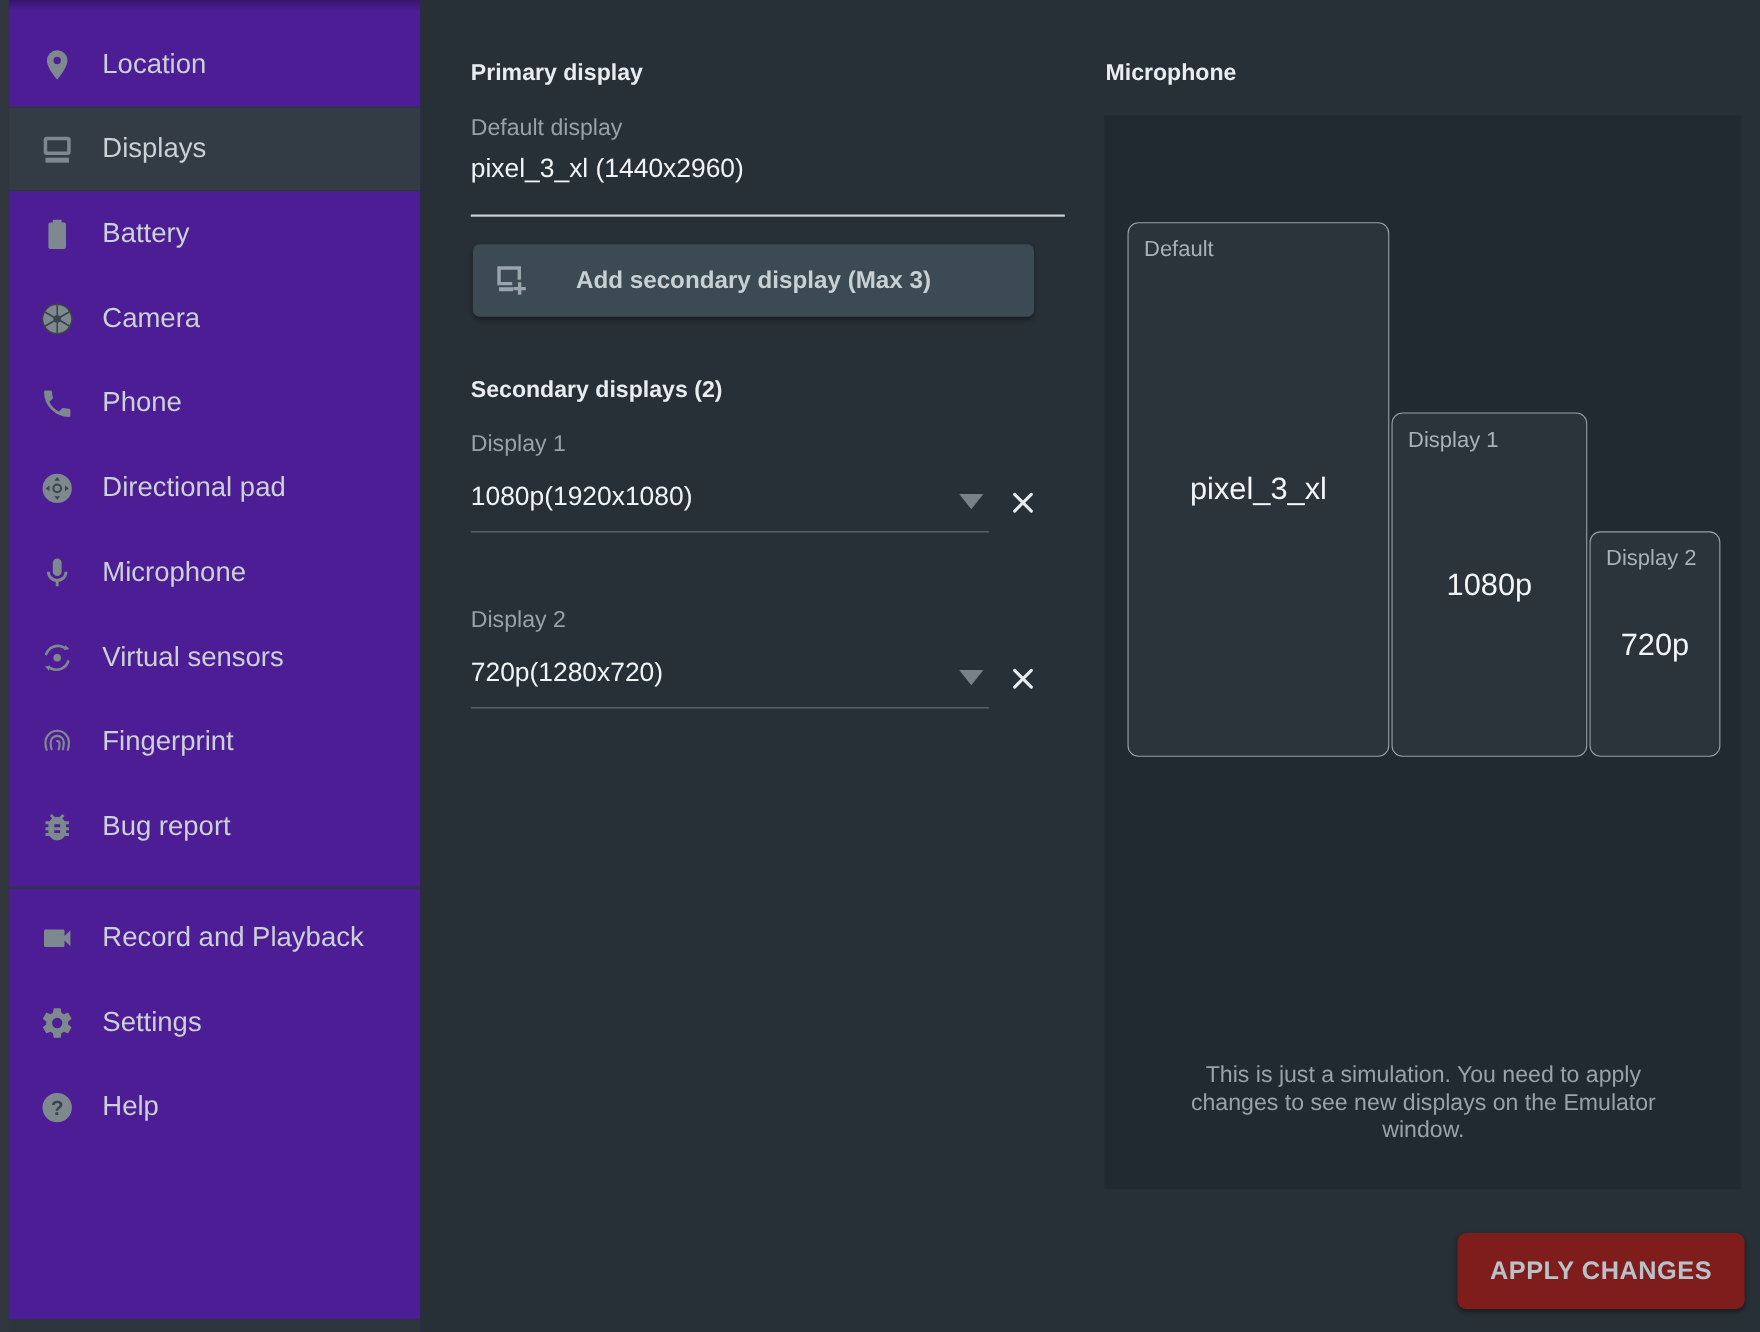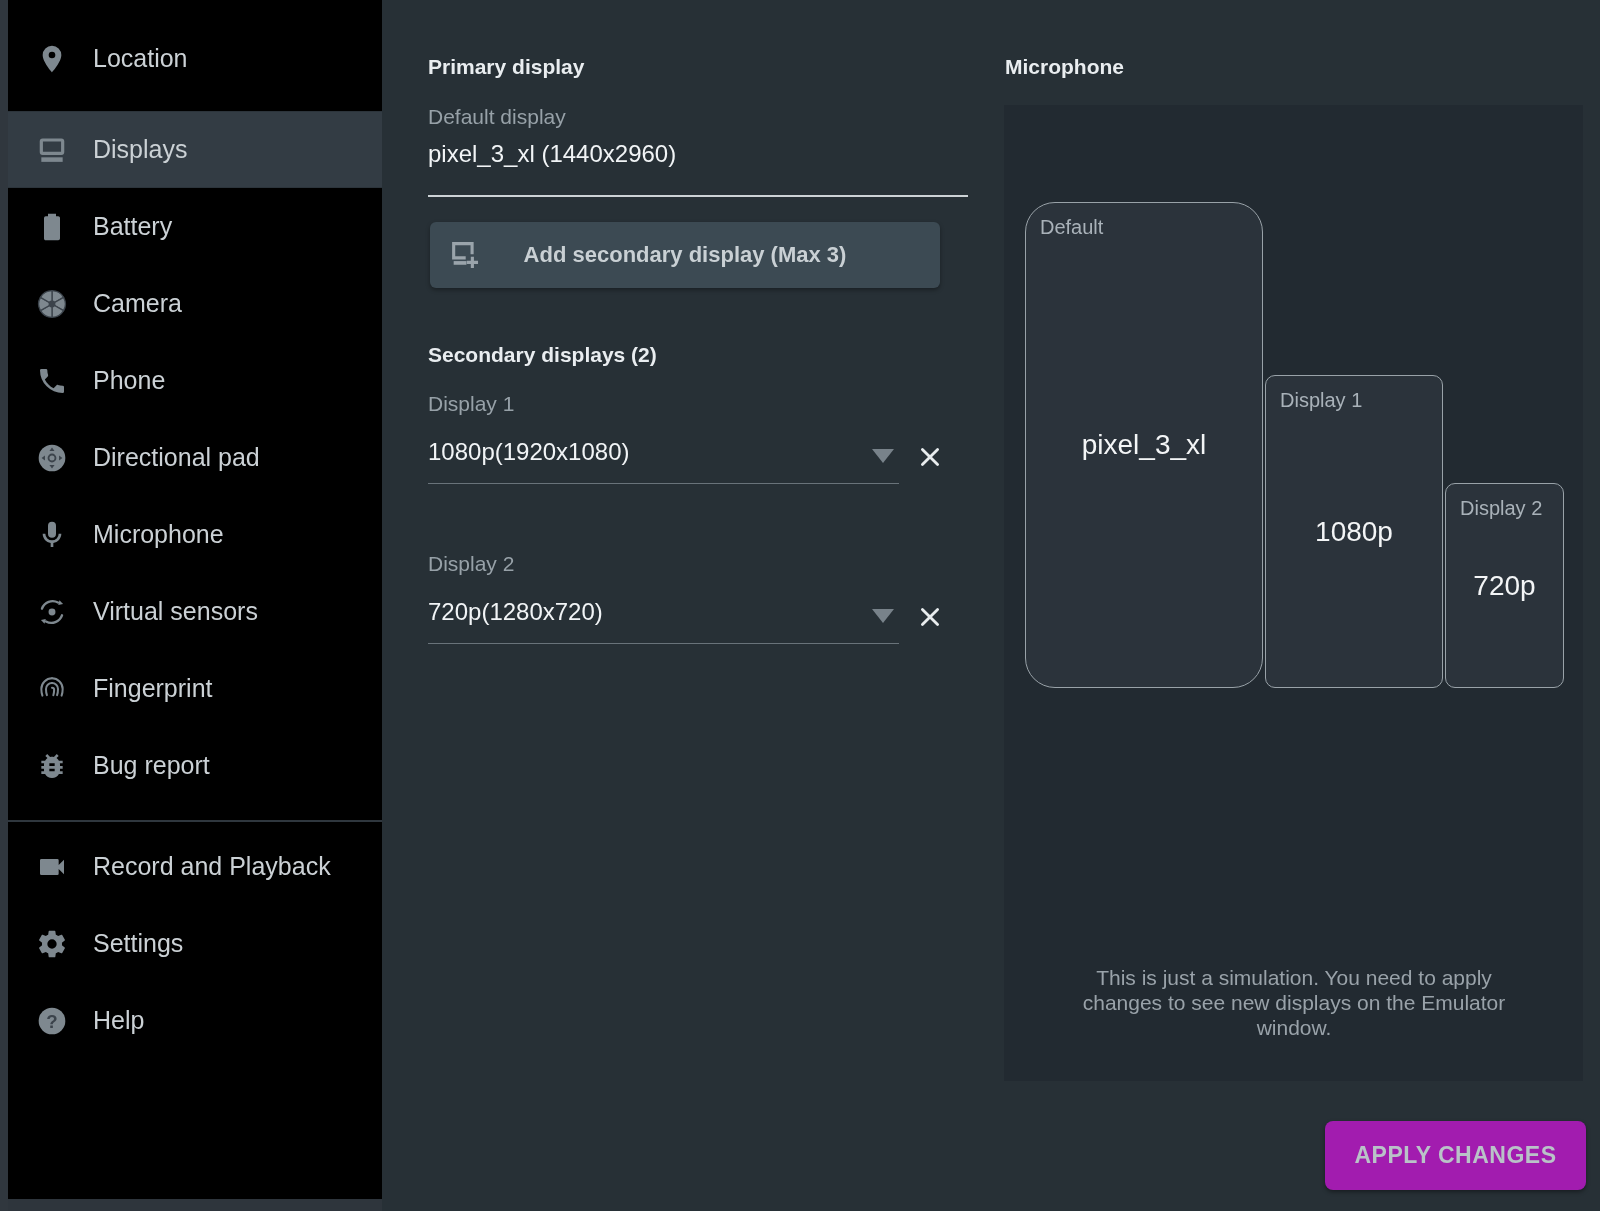--- a/index.html
+++ b/index.html
@@ -5,29 +5,29 @@
   html,body{margin:0;padding:0;}
   body{
     width:1600px;height:1211px;position:relative;overflow:hidden;
     background:#273036;
     font-family:"Liberation Sans", sans-serif;
     -webkit-font-smoothing:antialiased;
   }
   svg{display:block;width:100%;height:100%;}
 
   
-  .sidebar{position:absolute;left:0;top:0;width:382px;height:1211px;background:#000000;}
+  .sidebar{position:absolute;left:0;top:0;width:382px;height:1211px;background:#4c1d95;}
   .sidebar::before{content:"";position:absolute;left:0;top:0;width:100%;height:10px;
     background:linear-gradient(to bottom, rgba(0,0,0,.28), rgba(0,0,0,0));pointer-events:none;}
   .left-edge{position:absolute;left:0;top:0;width:8px;height:100%;background:#30373e;z-index:3;}
   .nav{position:absolute;top:20px;left:0;width:100%;}
   .nav-item{height:77px;display:flex;align-items:center;padding-left:36px;box-sizing:border-box;
     color:#cbd1d5;font-size:25px;cursor:pointer;}
   .nav-item .ni{width:32px;height:32px;margin-right:25px;color:#7e888f;flex:none;}
-  .nav-item.selected{background:#333c44;box-shadow:inset 0 1px 0 #2c343b, inset 0 -1px 0 #2c343b;margin-top:14px;}
+  .nav-item.selected{background:#333c44;box-shadow:inset 0 1px 0 #2c343b, inset 0 -1px 0 #2c343b;}
   .nav-divider{height:2px;background:#2f373e;margin:16px 0 6px 0;}
   .sidebar-bottom{position:absolute;bottom:0;left:0;width:100%;height:12px;background:#2e353c;z-index:2;}
 
   
   .sec-title{position:absolute;font-size:21px;font-weight:700;color:#e9edf0;}
   #t-primary{left:428px;top:55px;}
   #t-secondary{left:428px;top:343px;}
   #t-arrangement{left:1005px;top:55px;}
   .field-label{position:absolute;font-size:21px;color:#97a1a8;}
   #l-default{left:428px;top:105px;}
@@ -48,30 +48,30 @@
 
   .add-btn{position:absolute;left:430px;top:222px;width:510px;height:66px;background:#3c4a53;
     border-radius:6px;box-shadow:0 2px 4px rgba(0,0,0,.35);display:flex;align-items:center;
     justify-content:center;color:#c9d0d4;font-size:22px;font-weight:700;cursor:pointer;}
   .add-btn .add-icon{position:absolute;left:18px;top:16px;width:34px;height:34px;color:#9aa4ab;}
 
   
   .arr-panel{position:absolute;left:1004px;top:105px;width:579px;height:976px;background:#222a31;}
   .disp-box{position:absolute;background:#2b333b;border:1px solid #99a2a8;border-radius:10px;
     box-sizing:border-box;cursor:grab;}
-  #box-default{left:1025px;top:202px;width:238px;height:486px;border-radius:30px;}
+  #box-default{left:1025px;top:202px;width:238px;height:486px;}
   #box-d1{left:1265px;top:375px;width:178px;height:313px;}
   #box-d2{left:1445px;top:483px;width:119px;height:205px;}
   .disp-box .bl{position:absolute;left:14px;top:13px;font-size:20px;color:#a9b2b9;white-space:nowrap;}
   .disp-box .bc{position:absolute;left:0;top:0;right:0;bottom:0;display:flex;align-items:center;
     justify-content:center;font-size:28px;color:#f3f5f6;}
   .note{position:absolute;left:1059px;top:965px;width:470px;text-align:center;font-size:21px;
     line-height:25px;color:#99a2a9;}
 
-  .apply-btn{position:absolute;left:1325px;top:1121px;width:261px;height:69px;background:#a21caf;
+  .apply-btn{position:absolute;left:1325px;top:1121px;width:261px;height:69px;background:#7f1d1d;
     border-radius:8px;box-shadow:0 2px 4px rgba(0,0,0,.4);display:flex;align-items:center;
     justify-content:center;font-size:23px;font-weight:700;letter-spacing:.5px;color:#b9c2c8;cursor:pointer;}
 </style>
 </head>
 <body>
 
 <div class="sidebar">
   <div class="nav">
 
     <div class="nav-item">

